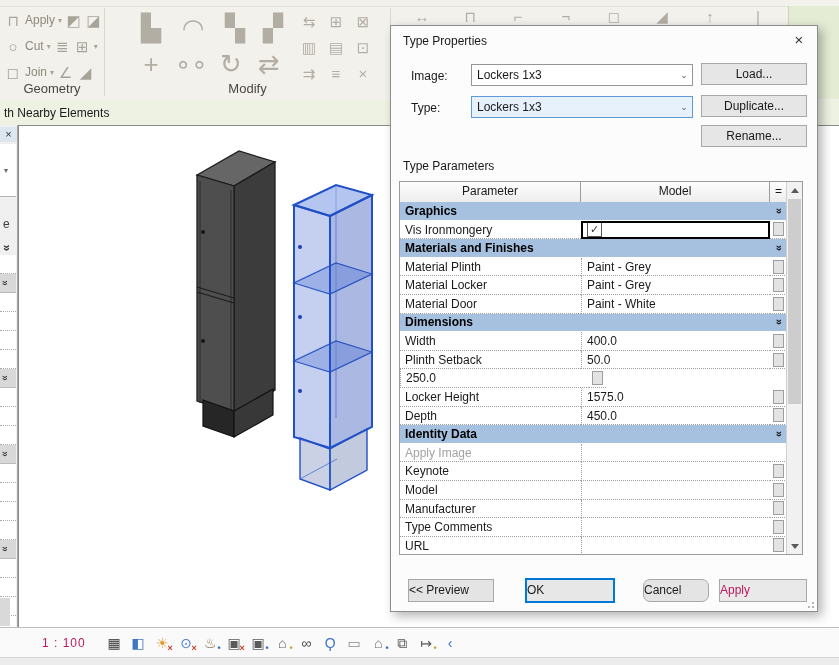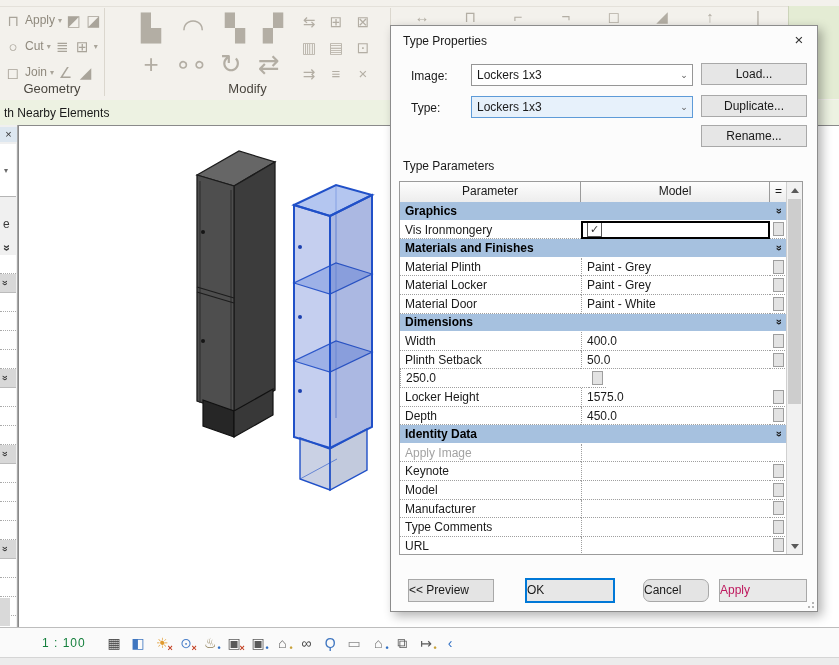--- a/index.html
+++ b/index.html
@@ -40,21 +40,21 @@
   #sliver .scroll-remnant{position:absolute;left:0;top:473px;width:10px;height:28px;background:#d9d9d9;}
   .rot{display:inline-block;transform:rotate(-90deg);}
 
   
   #canvas{position:absolute;left:18px;top:125px;width:821px;height:502px;background:#fff;
           border-left:1px solid #8a8a8a;border-top:1px solid #8a8a8a;border-bottom:1px solid #b5b5b5;}
 
   
   #view-bar{position:absolute;left:0;top:627px;width:839px;height:30px;background:#fafafa;border-top:1px solid #bdbdbd;
             display:flex;align-items:center;}
-  #view-bar .scale{margin-left:42px;color:#15803d;letter-spacing:1px;}
+  #view-bar .scale{margin-left:42px;color:#be185d;letter-spacing:1px;}
   #view-bar .vicons{display:flex;margin-left:20px;gap:7px;}
   .vicon{position:relative;width:17px;height:18px;font-size:14px;line-height:18px;text-align:center;}
   .vicon .badge{position:absolute;right:-2px;bottom:-1px;font-size:9px;font-weight:bold;line-height:9px;}
   #status-strip{position:absolute;left:0;top:657px;width:839px;height:8px;background:#ececec;border-top:1px solid #d5d5d5;}
 
   
   #dialog{position:absolute;left:390px;top:25px;width:428px;height:587px;background:#fcfcfc;
           border:1px solid #8c8c8c;box-shadow:4px 4px 10px rgba(0,0,0,.30);box-sizing:border-box;}
   #dlg-title{position:absolute;left:12px;top:8px;font-size:12px;color:#1a1a1a;}
   #dlg-close{position:absolute;right:6px;top:4px;width:24px;height:20px;text-align:center;line-height:20px;font-size:15px;color:#333;cursor:pointer;}

